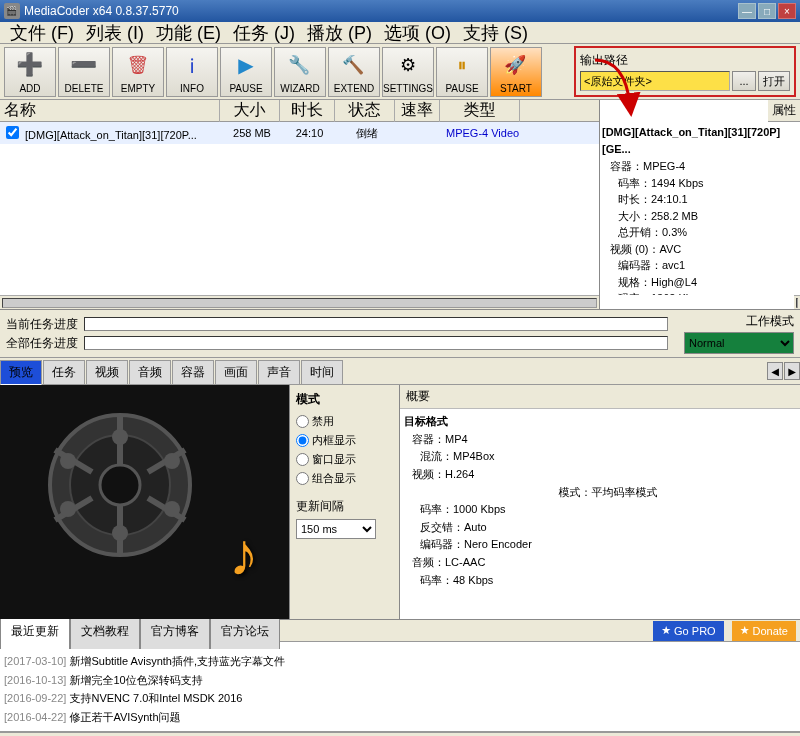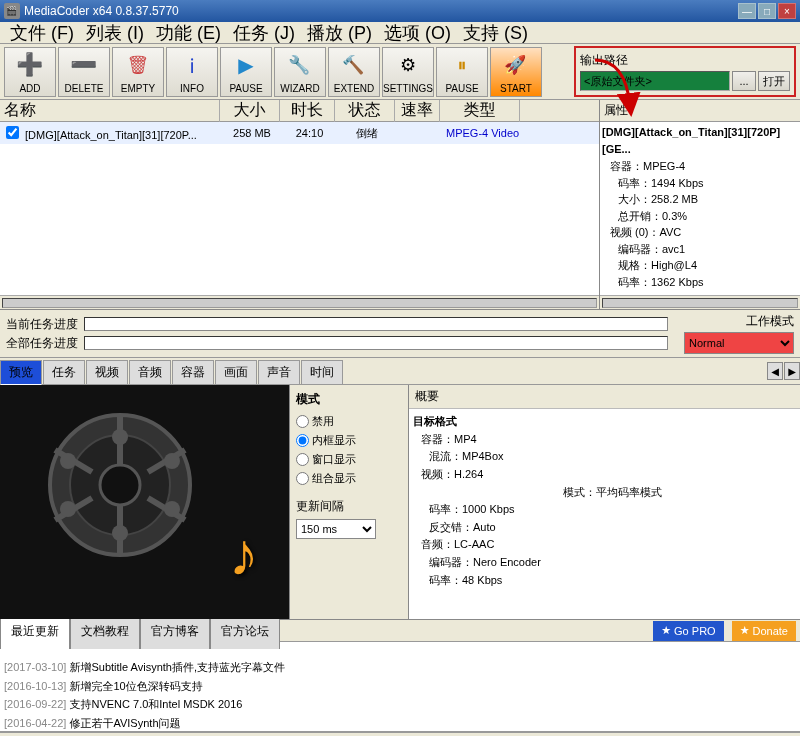--- a/index.html
+++ b/index.html
@@ -80,21 +80,21 @@
       flex-direction: column;
       gap: 2px;
       min-width: 170px;
     }
     .output-path-label { font-size: 12px; color: #000; }
     .output-path-row { display: flex; gap: 2px; align-items: center; }
     .output-path-input {
       flex: 1;
       height: 20px;
       border: 1px inset #aaa;
-      background: #15803d;
+      background: #fde047;
       padding: 1px 3px;
       font-size: 11px;
     }
     .output-path-btn {
       width: 24px; height: 20px;
       border: 1px solid #888;
       background: linear-gradient(to bottom, #f0efeb, #d8d6cc);
       font-size: 11px;
       cursor: pointer;
       display: flex; align-items: center; justify-content: center;
@@ -170,20 +170,21 @@
       height: 10px;
       background: #ccc;
       border: 1px inset #999;
     }
     .props-panel {
       width: 200px;
       background: white;
       overflow: hidden;
       display: flex;
       flex-direction: column;
+      align-items: flex-end;
     }
     .props-header {
       background: #ece9d8;
       border-bottom: 1px solid #999;
       height: 22px;
       display: flex;
       align-items: center;
       padding: 0 4px;
       font-size: 12px;
     }
@@ -226,21 +227,21 @@
       flex-direction: column;
       align-items: flex-end;
       gap: 2px;
       min-width: 120px;
     }
     .work-mode-label { font-size: 12px; }
     .work-mode-select {
       width: 110px;
       height: 22px;
       font-size: 11px;
-      background: #ef4444;
+      background: #15803d;
       border: 1px solid #888;
     }
     .tabs-section {
       display: flex;
       background: #ece9d8;
       border-bottom: 1px solid #999;
       align-items: center;
     }
     .tab {
       padding: 3px 8px;
@@ -293,21 +294,21 @@
     }
     .music-note {
       position: absolute;
       right: 30px;
       bottom: 30px;
       font-size: 60px;
       color: #f5a020;
       text-shadow: 2px 2px 4px #000;
     }
     .mode-panel {
-      width: 119px;
+      width: 110px;
       background: #ece9d8;
       border-right: 1px solid #888;
       padding: 6px;
       display: flex;
       flex-direction: column;
       gap: 4px;
     }
     .mode-label { font-size: 12px; font-weight: bold; margin-bottom: 2px; }
     .radio-row { display: flex; align-items: center; gap: 3px; font-size: 11px; }
     .update-label { font-size: 12px; margin-top: 8px; }
@@ -370,21 +371,21 @@
       padding: 2px 8px;
       font-size: 11px;
       cursor: pointer;
       display: flex; align-items: center; gap: 3px;
       height: 20px;
     }
     .news-list {
       height: 90px;
       background: white;
       overflow: auto;
-      padding: 16px 4px;
+      padding: 10px 4px;
       border-bottom: 1px solid #999;
     }
     .news-item {
       font-size: 11px;
       line-height: 1.7;
       white-space: nowrap;
     }
     .status-bar {
       background: #ece9d8;
       border-top: 1px solid #999;
@@ -518,20 +519,21 @@
   </div>
 
   <div class="props-panel">
     <div class="props-header">
       <span>属性</span>
     </div>
     <div class="props-content props-scrollable">
       <div class="props-title">[DMG][Attack_on_Titan][31][720P][GE...</div>
       <div class="props-item">容器：MPEG-4</div>
       <div class="props-item indent2">码率：1494 Kbps</div>
+      <div class="props-item indent2">时长：24:10.1</div>
       <div class="props-item indent2">大小：258.2 MB</div>
       <div class="props-item indent2">总开销：0.3%</div>
       <div class="props-item">视频 (0)：AVC</div>
       <div class="props-item indent2">编码器：avc1</div>
       <div class="props-item indent2">规格：High@L4</div>
       <div class="props-item indent2">码率：1362 Kbps</div>
 
     </div>
     <div class="scrollbar-h" style="border-top:1px solid #aaa;">
       <div class="scrollbar-track"></div>
@@ -637,22 +639,22 @@
 
   <div class="summary-panel">
     <div class="summary-title">概要</div>
     <div style="font-weight:bold;">目标格式</div>
     <div style="padding-left:8px;">容器：MP4</div>
     <div style="padding-left:16px;">混流：MP4Box</div>
     <div style="padding-left:8px;">视频：H.264</div>
     <div style="padding-left:16px;text-align:center;">模式：平均码率模式</div>
     <div style="padding-left:16px;">码率：1000 Kbps</div>
     <div style="padding-left:16px;">反交错：Auto</div>
+    <div style="padding-left:16px;">编码器：Nero Encoder</div>
     <div style="padding-left:8px;">音频：LC-AAC</div>
-    <div style="padding-left:16px;">编码器：Nero Encoder</div>
     <div style="padding-left:16px;">码率：48 Kbps</div>
   </div>
 </div>
 
 <div class="news-section">
   <div class="news-tab active">最近更新</div>
   <div class="news-tab">文档教程</div>
   <div class="news-tab">官方博客</div>
   <div class="news-tab">官方论坛</div>
   <div style="margin-left:auto; display:flex; align-items:center; gap:4px; padding-right:4px;">

